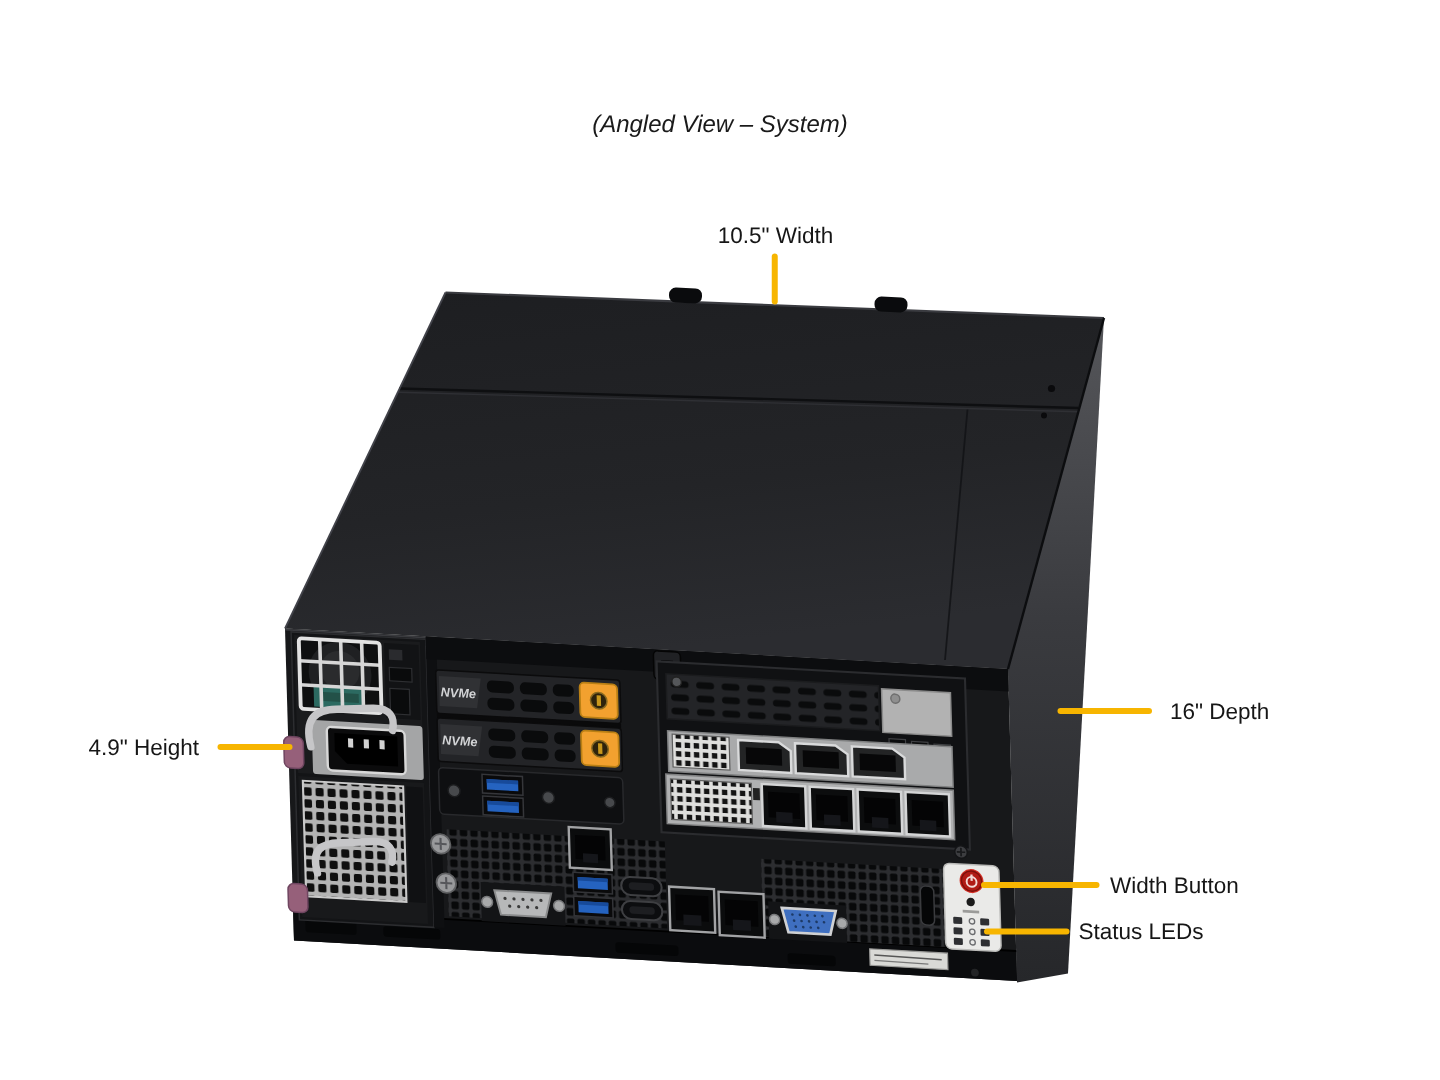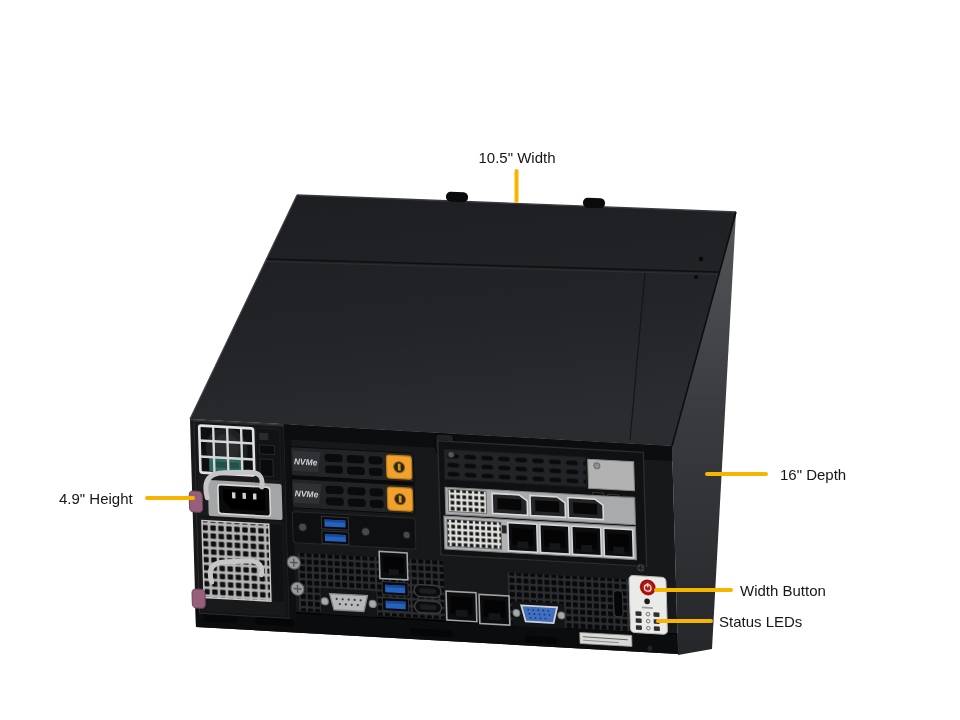--- a/index.html
+++ b/index.html
@@ -357,20 +357,21 @@
     </g>
   </g>
 
   <line x1="516.5" y1="171" x2="516.5" y2="201" stroke="#F7B500" stroke-width="4" stroke-linecap="round"></line>
   <line x1="707" y1="474" x2="766" y2="474" stroke="#F7B500" stroke-width="4" stroke-linecap="round"></line>
   <line x1="147" y1="498" x2="193" y2="498" stroke="#F7B500" stroke-width="4" stroke-linecap="round"></line>
   <line x1="656" y1="590" x2="731" y2="590" stroke="#F7B500" stroke-width="4" stroke-linecap="round"></line>
   <line x1="658" y1="621" x2="711" y2="621" stroke="#F7B500" stroke-width="4" stroke-linecap="round"></line>
 </svg>
 
+  <div class="label title" style="left:480px;top:75px;">(Angled View – System)</div>
 
   <div class="label centered" style="left:517px;top:149px;">10.5" Width</div>
 
   <div class="label" style="left:780px;top:466px;">16" Depth</div>
 
   <div class="label" style="left:59px;top:490px;">4.9" Height</div>
 
   <div class="label" style="left:740px;top:582px;">Width Button</div>
 
   <div class="label" style="left:719px;top:613px;">Status LEDs</div>

